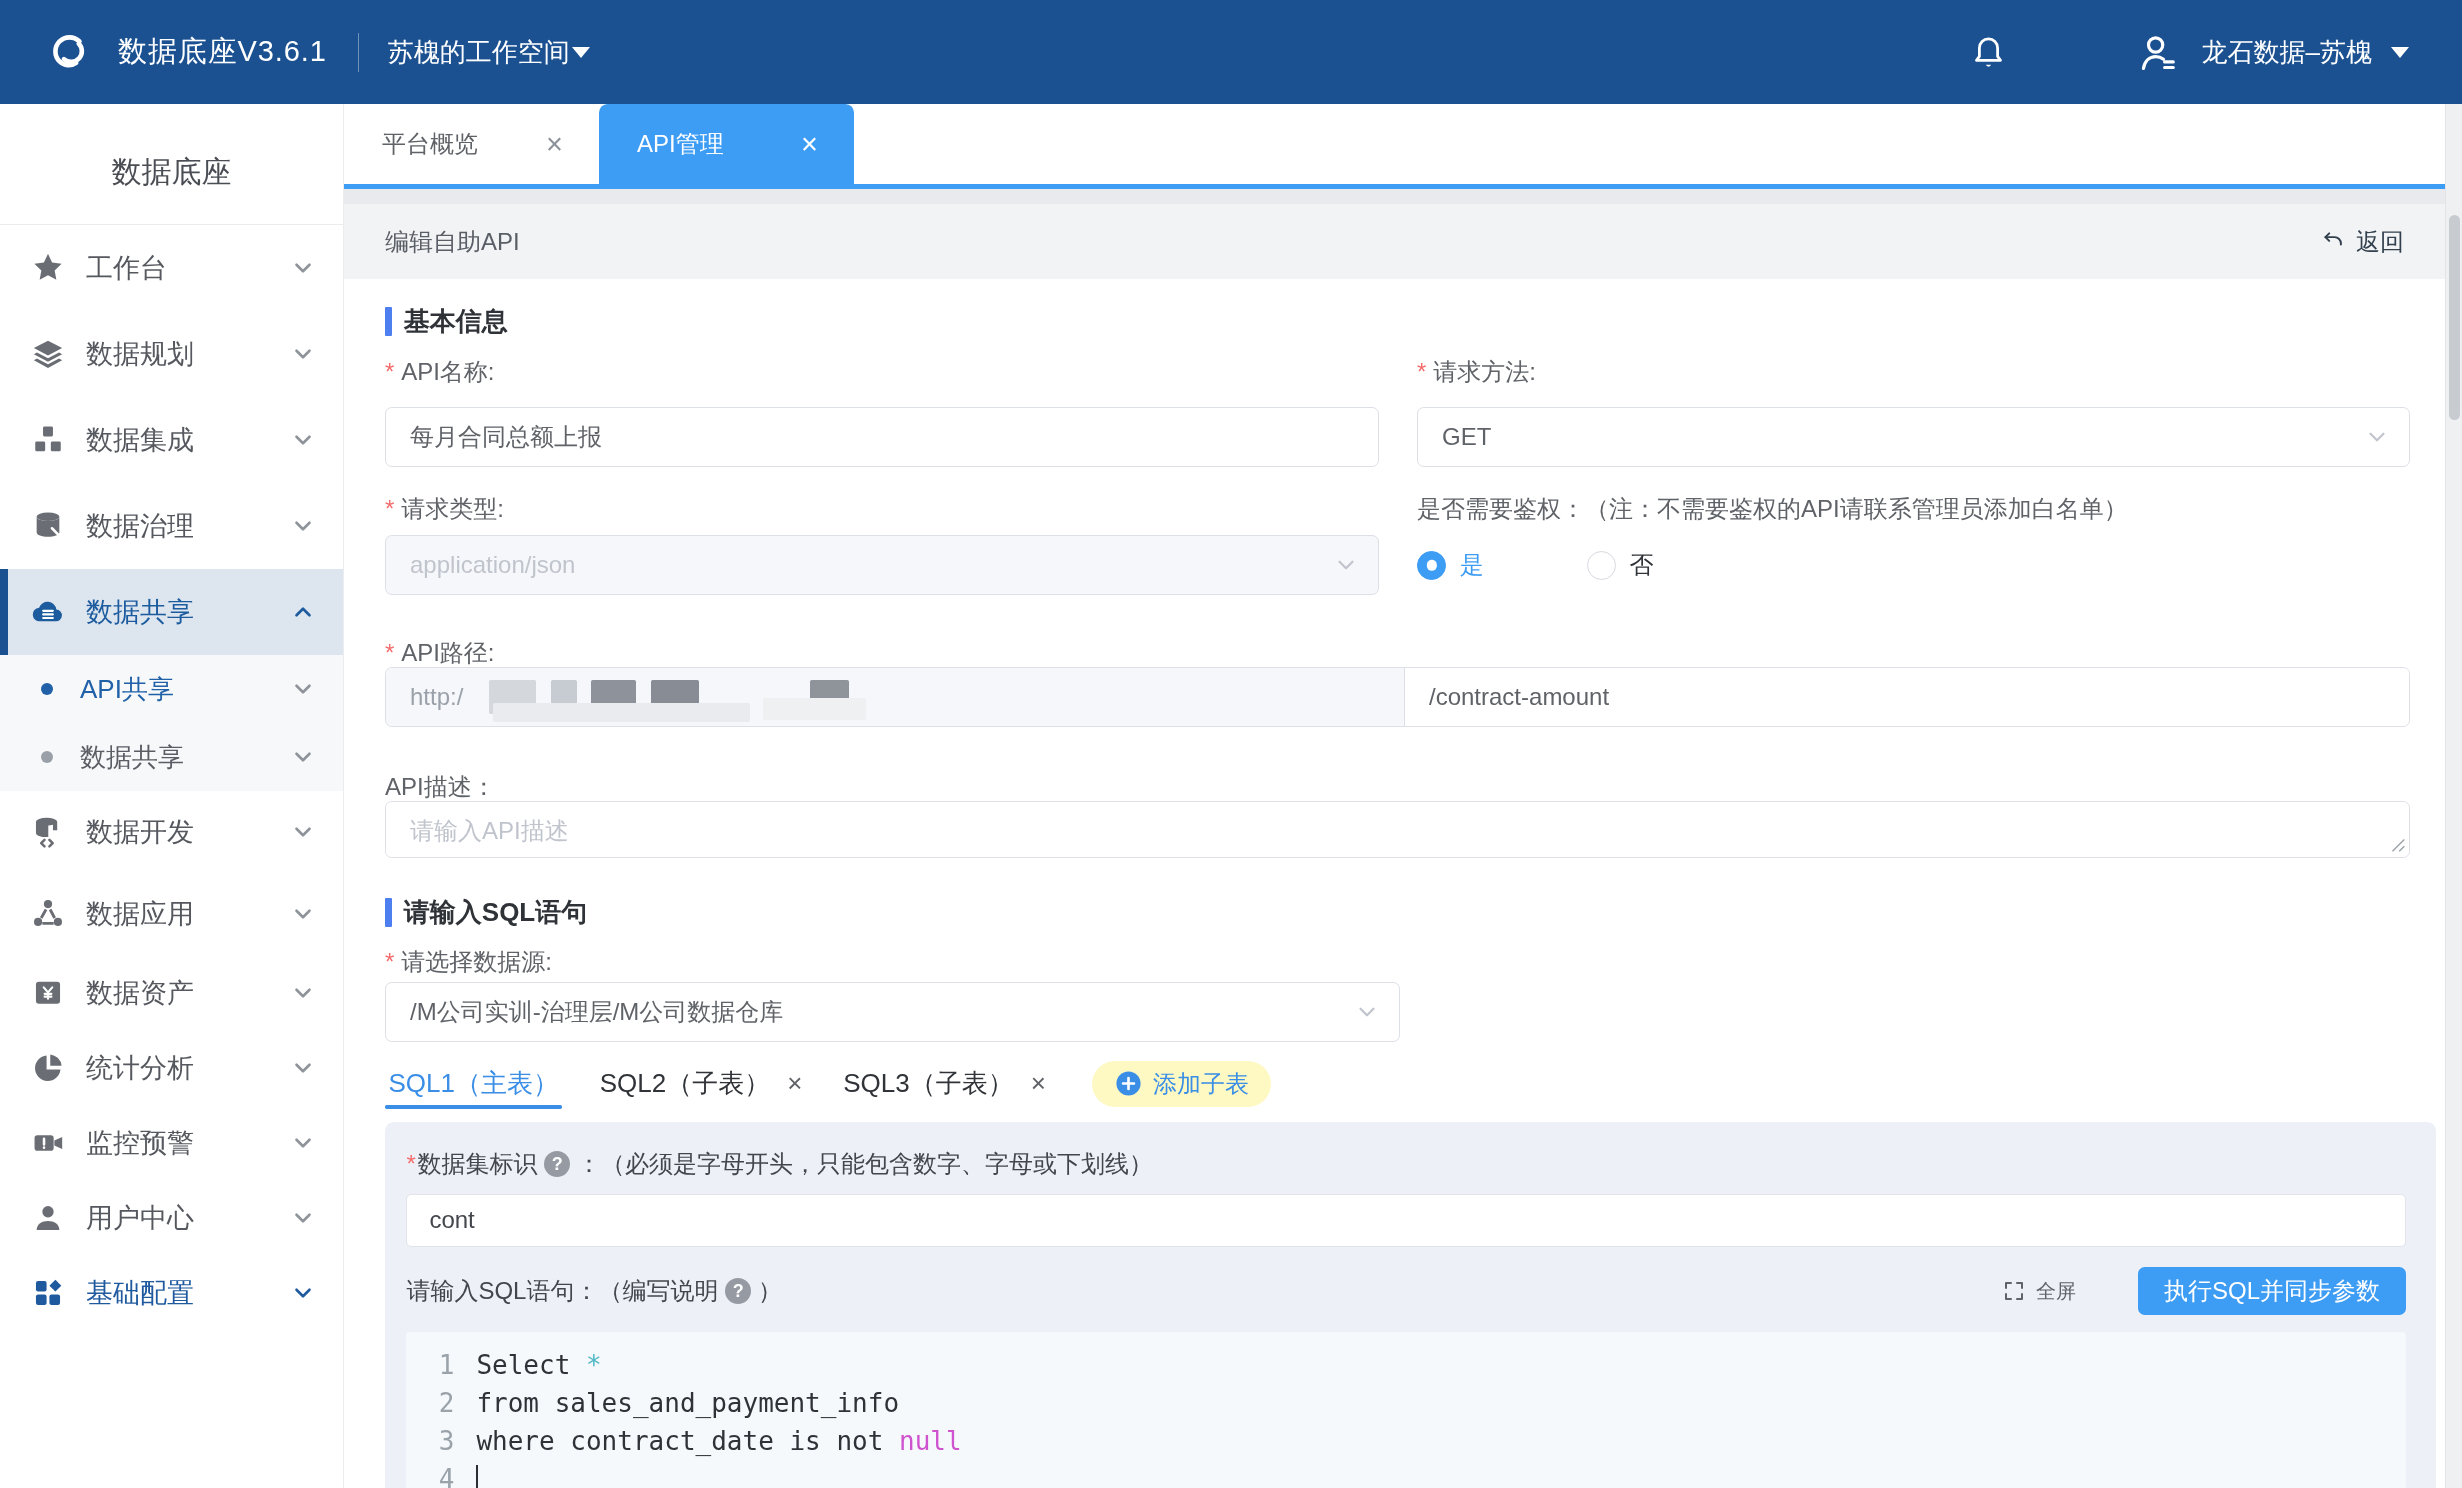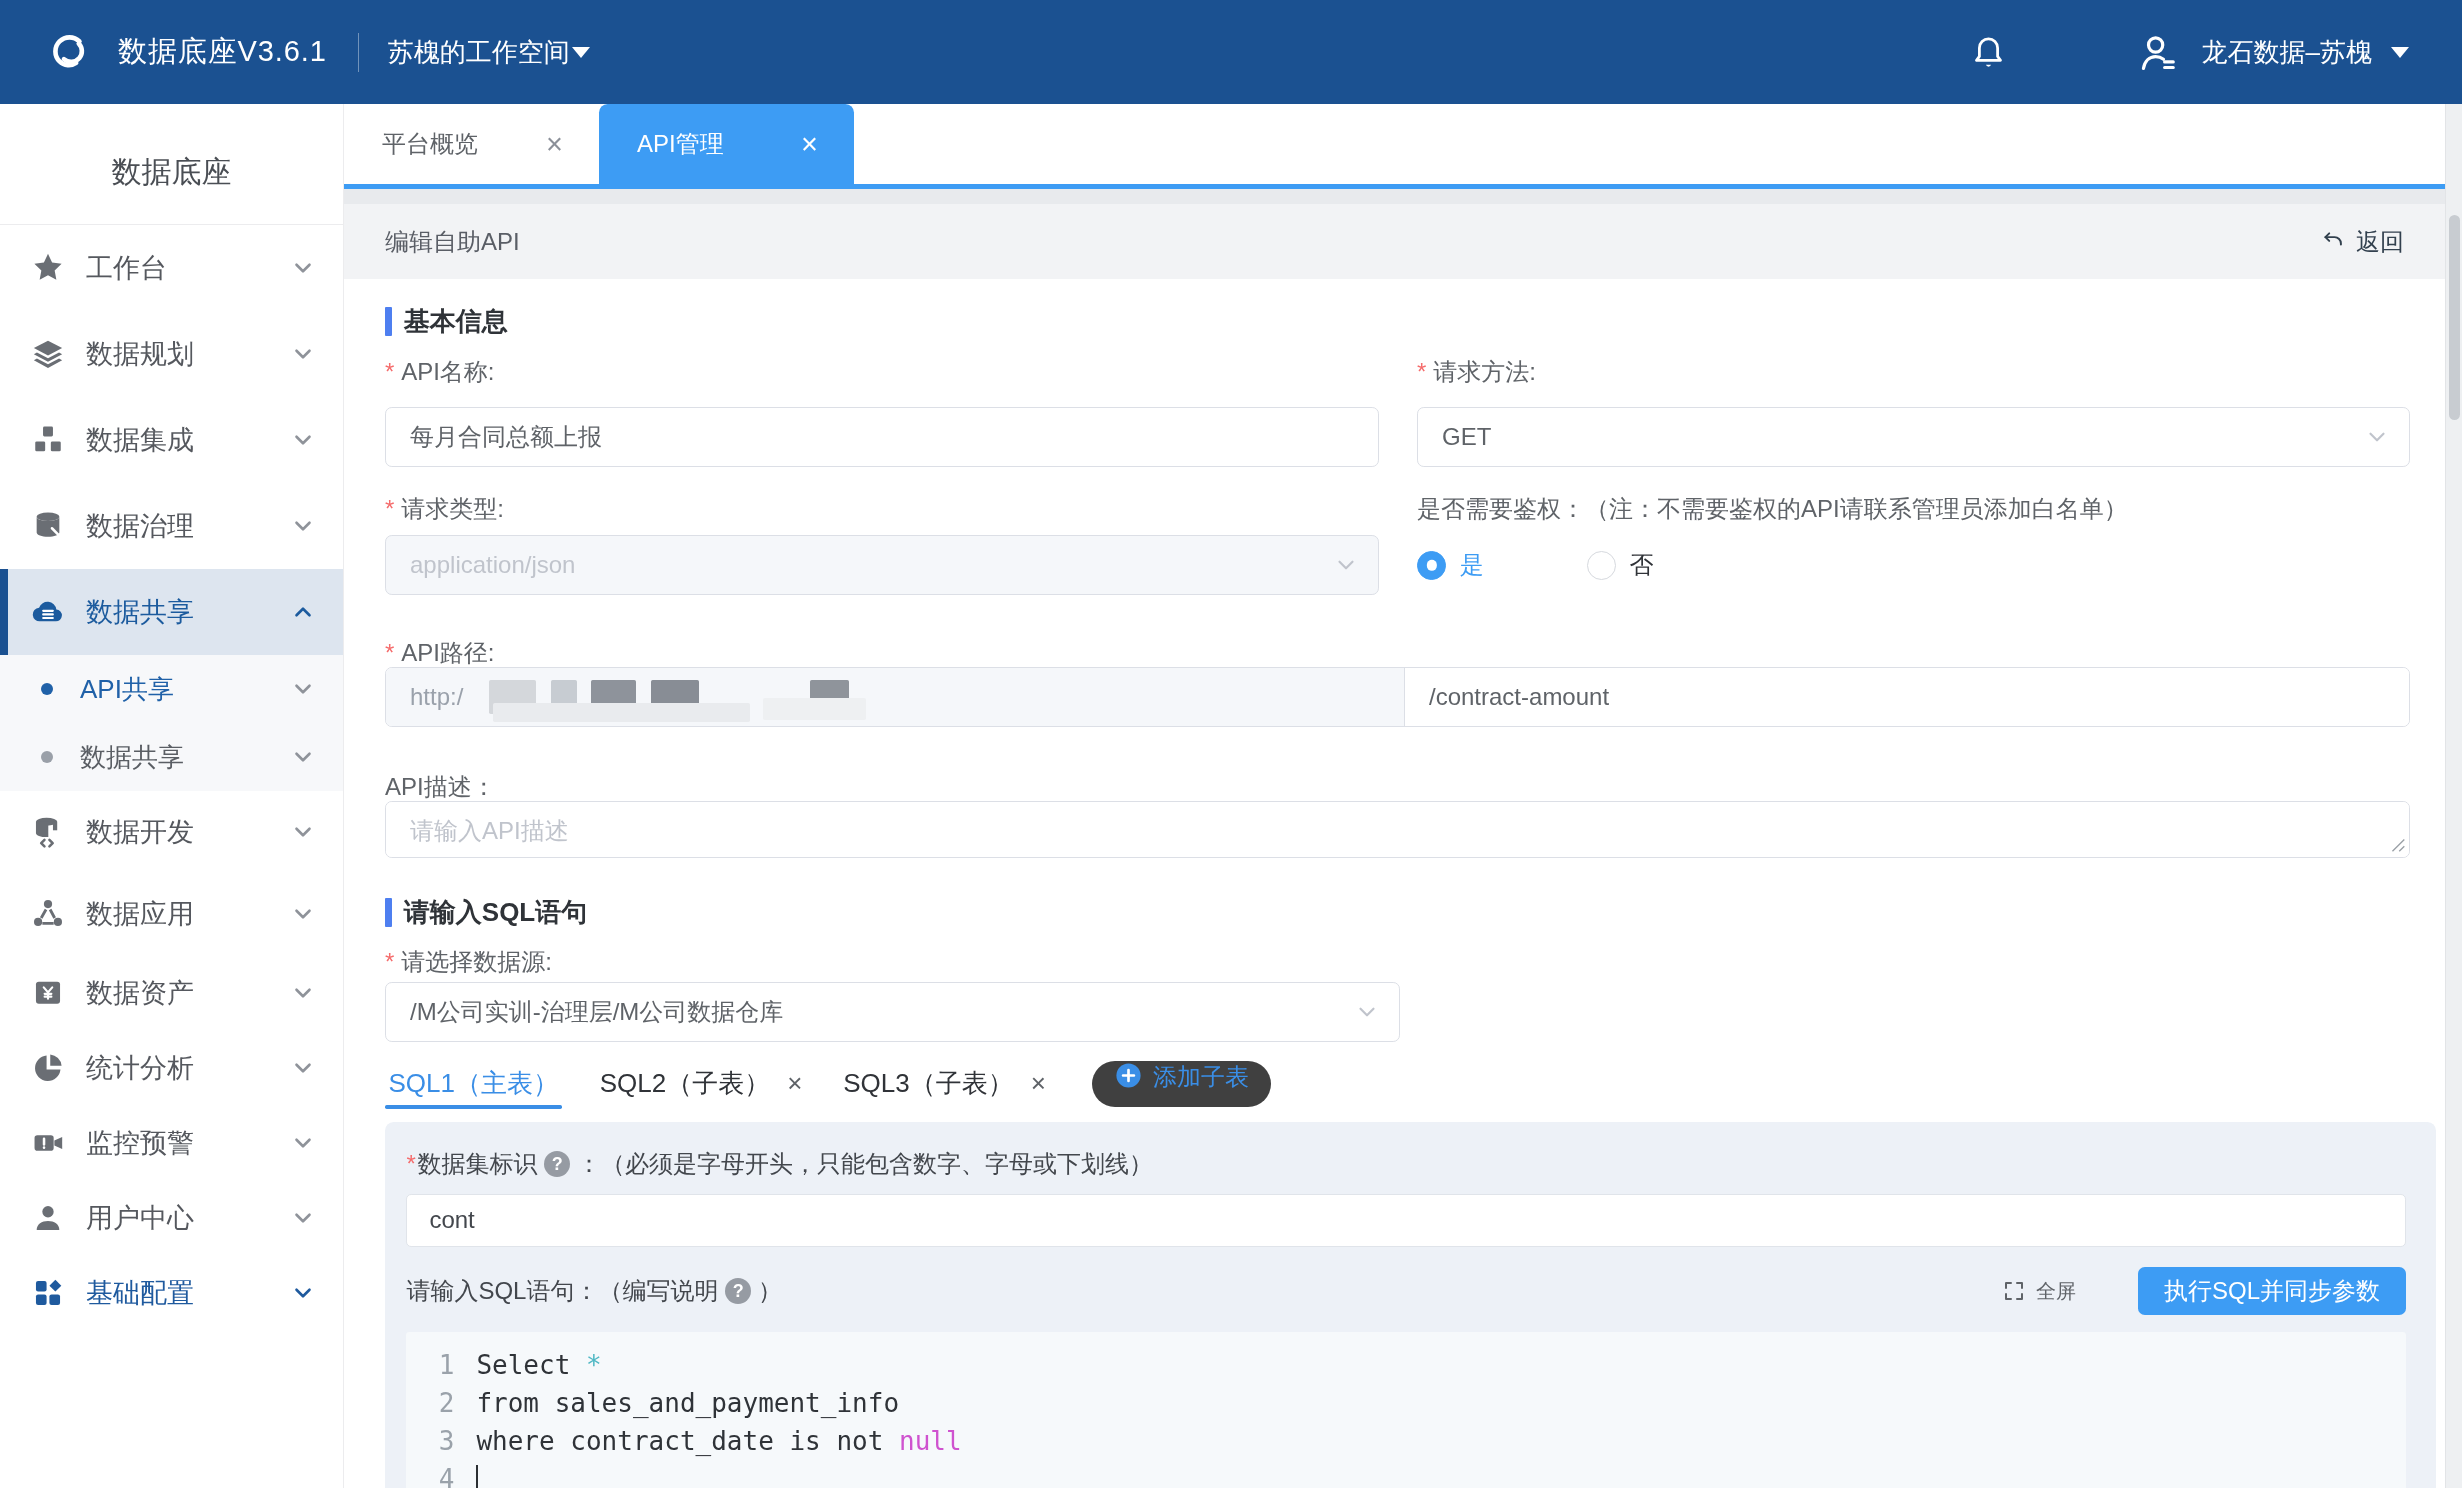--- a/index.html
+++ b/index.html
@@ -110,21 +110,21 @@
 
   .ds-select{width:1015px;}
 
   .sqlrow{display:flex;align-items:center;margin-top:17px;height:50px;}
   .sqltab{display:flex;align-items:center;font-size:26px;color:#303338;margin-right:34px;height:50px;
           position:relative;cursor:pointer;padding:0 3.4px;}
   .sqltab.active{color:var(--link);}
   .sqltab.active::after{content:'';position:absolute;left:0;right:0;bottom:-0.9px;height:4.3px;
           background:var(--link);border-radius:1.7px;}
   .sqltab .x{margin-left:17px;font-size:26px;color:#5f6368;}
-  .addpill{display:flex;align-items:flex-start;gap:10.3px;height:46px;padding:0 22px;background:#404040;
+  .addpill{display:flex;align-items:center;gap:10.3px;height:46px;padding:0 22px;background:#fef9c3;
            border-radius:24px;color:var(--link);font-size:24px;cursor:pointer;margin-left:8.6px;}
 
   .sqlpanel{margin-top:13.7px;margin-right:-26px;background:#edf1f7;border-radius:8.6px;
             padding:26px 30px 51px 21.4px;min-height:394px;}
   .plabel{display:flex;align-items:center;font-size:24px;color:#43474d;}
   .plabel .req{margin-right:1.7px;}
   .help{width:26px;height:26px;border-radius:50%;background:#969ba3;color:#fff;font-size:18px;
         display:inline-flex;align-items:center;justify-content:center;font-weight:bold;
         margin:0 6.8px;flex:none;cursor:pointer;}
   .ds-input{margin-top:13.7px;height:53px;border:0.9px solid #e0e4ea;border-radius:5.1px;width:100%;

